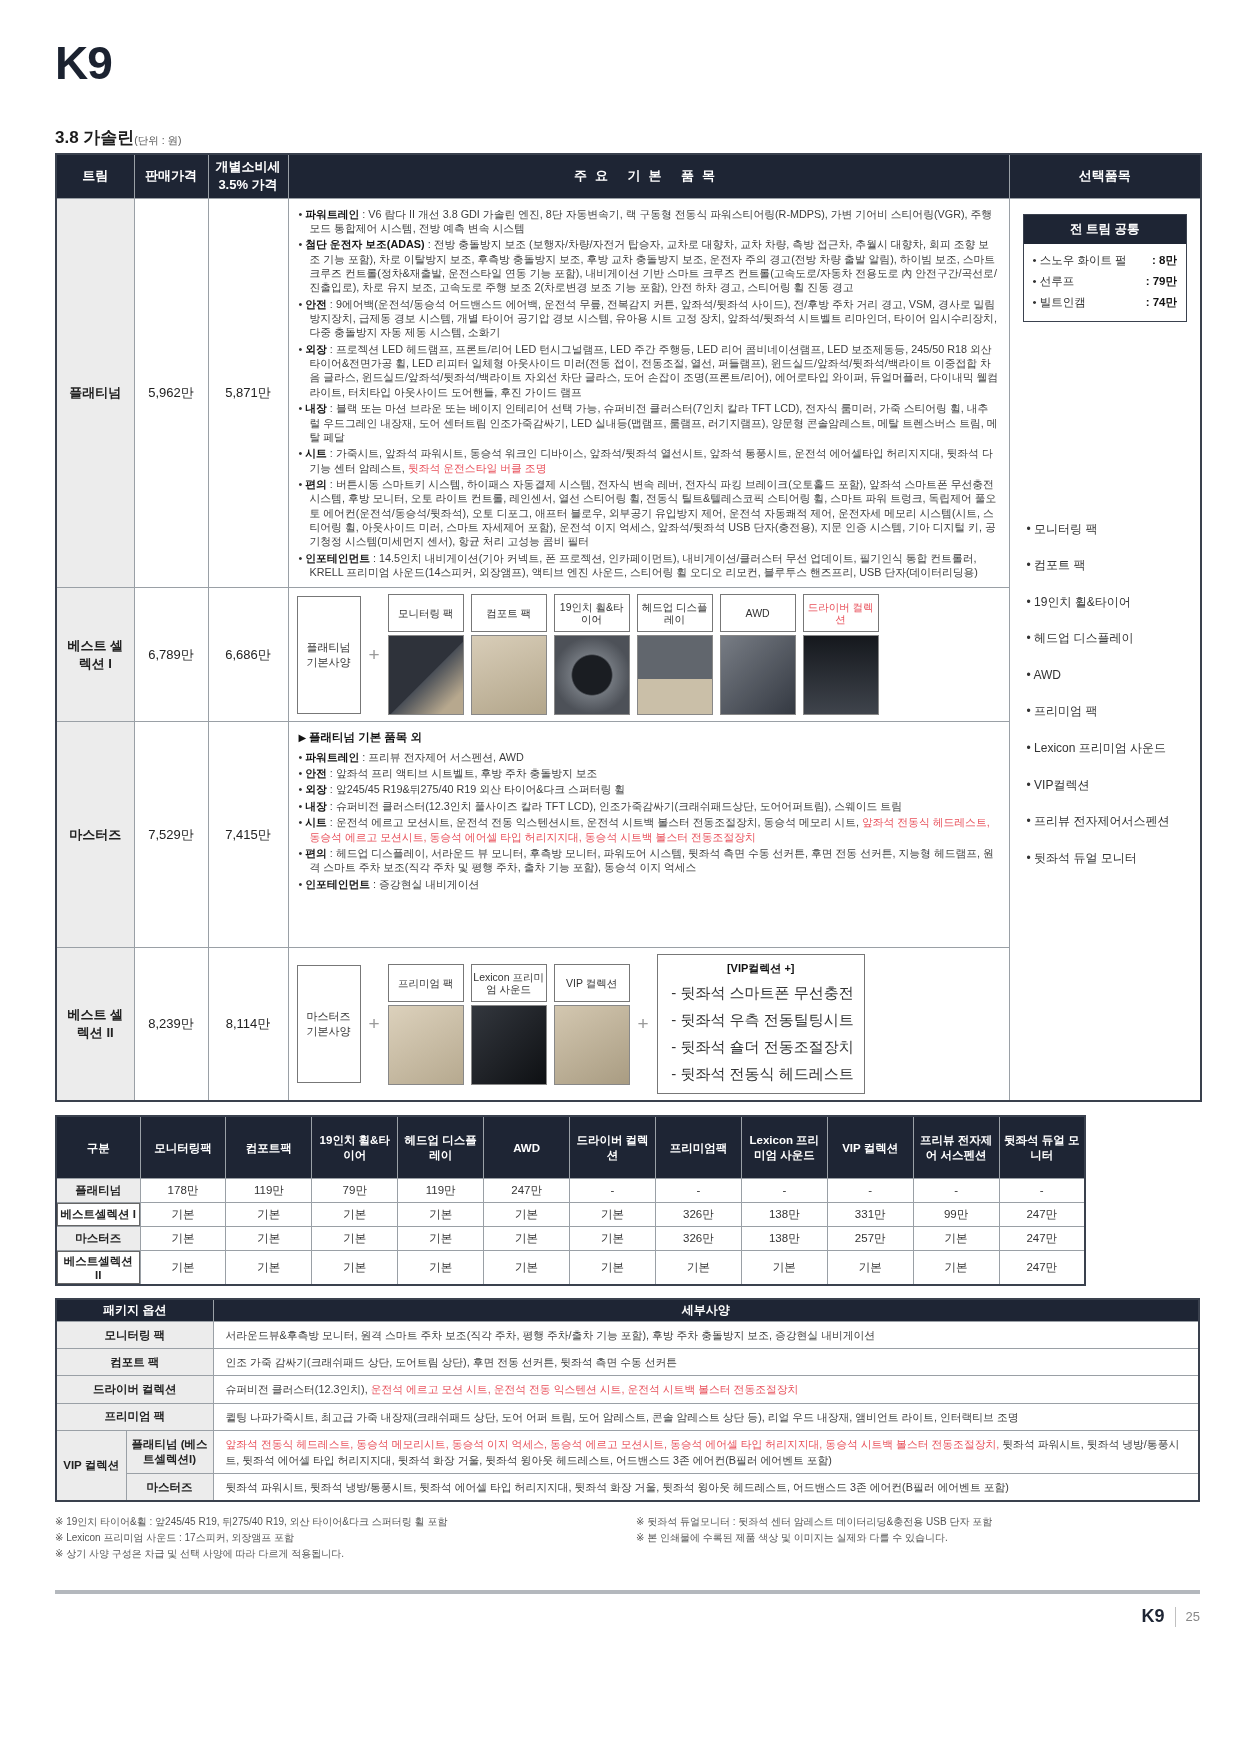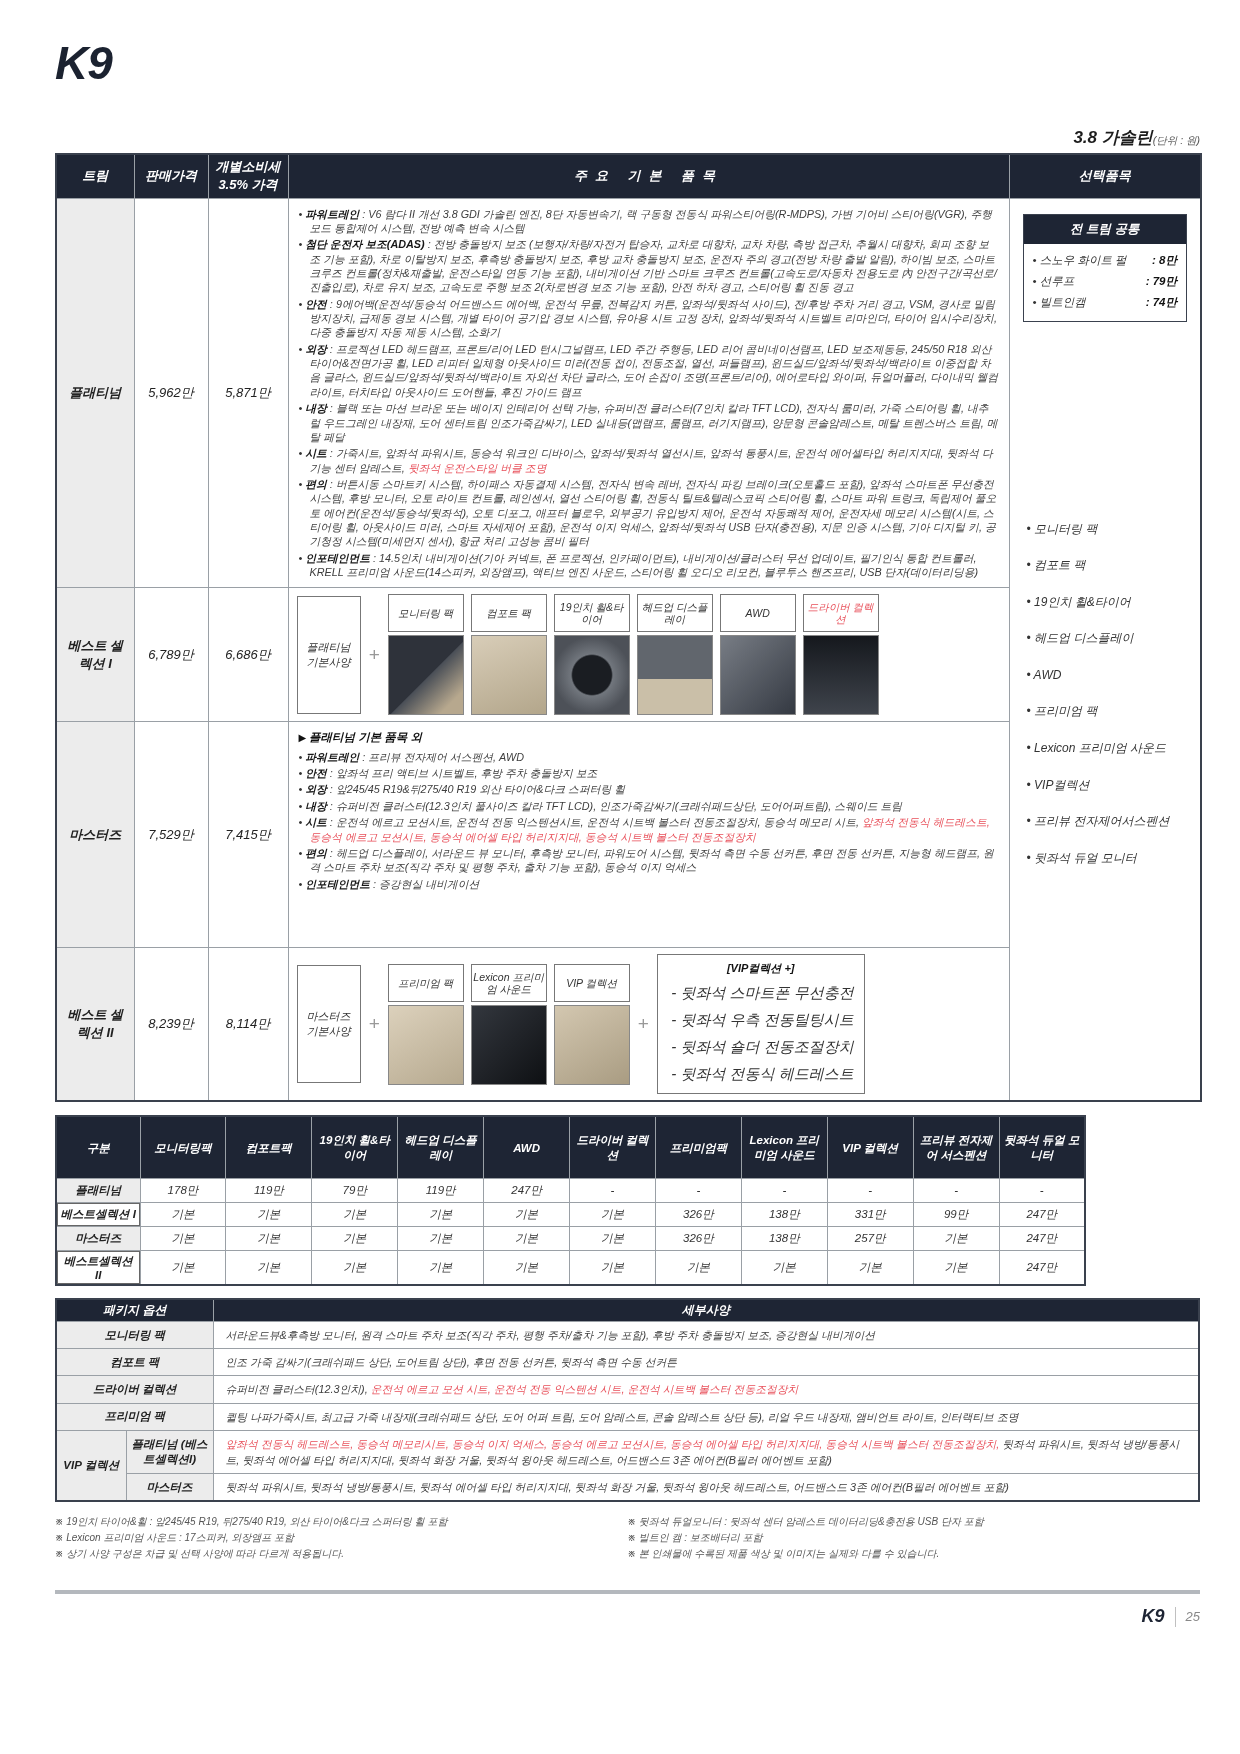--- a/index.html
+++ b/index.html
@@ -6,24 +6,24 @@
     --navy:#1e2534;
     --red:#e8505a;
     --line:#9aa0a6;
     --outline:#3a414e;
     --txt:#3d3d3d;
   }
   *{box-sizing:border-box;}
   html,body{margin:0;padding:0;}
   body{width:1240px;height:1754px;background:#fff;overflow:hidden;
        font-family:"Liberation Sans","DejaVu Sans",sans-serif;color:var(--txt);}
-  .page{padding:40px 40px 0 55px;width:1240px;font-style:italic;}
+  .page{padding:40px 23px 0 55px;width:1240px;}
 
   .title{font-size:46px;font-weight:800;color:#1b2230;letter-spacing:-1px;line-height:1;}
-  .subrow{display:flex;justify-content:flex-end;align-items:flex-end;margin-top:40px;}
+  .subrow{display:flex;justify-content:flex-start;align-items:flex-end;margin-top:40px;}
   .subtitle{font-size:17px;font-weight:bold;color:#1c1c1c;}
   .unit{font-size:10.5px;color:#555;padding-bottom:1px;}
 
   table{border-collapse:collapse;table-layout:fixed;}
   .main{width:1145px;margin-top:4px;border:2px solid var(--outline);}
   .main th,.main td{border:1px solid var(--line);}
   .main thead th{background:var(--navy);color:#fff;font-size:13px;font-weight:bold;height:44px;padding:2px;}
   .main thead th.sp{letter-spacing:8px;}
   .trimcell{background:#ececec;font-weight:bold;font-size:13px;text-align:center;color:#222;padding:4px;}
   .pricecell{text-align:center;font-size:13px;color:#222;padding:4px;}
@@ -386,21 +386,20 @@
   </table>
 
   <div class="foot">
     <div class="fn-col" id="fn-left">
         <div class="fn">※ 19인치 타이어&amp;휠 : 앞245/45 R19, 뒤275/40 R19, 외산 타이어&amp;다크 스퍼터링 휠 포함</div>
         <div class="fn">※ Lexicon 프리미엄 사운드 : 17스피커, 외장앰프 포함</div>
         <div class="fn">※ 상기 사양 구성은 차급 및 선택 사양에 따라 다르게 적용됩니다.</div>
       </div>
     <div class="fn-col" id="fn-right">
         <div class="fn">※ 뒷좌석 듀얼모니터 : 뒷좌석 센터 암레스트 데이터리딩&amp;충전용 USB 단자 포함</div>
-        <div class="fn">※ 빌트인 캠 : 보조배터리 포함</div>
         <div class="fn">※ 본 인쇄물에 수록된 제품 색상 및 이미지는 실제와 다를 수 있습니다.</div>
       </div>
   </div>
 
   <div class="footer-bar"></div>
   <div class="footer">
     <span class="footer-model">K9</span>
     <span class="footer-sep"></span>
     <span class="footer-page">25</span>
   </div>

